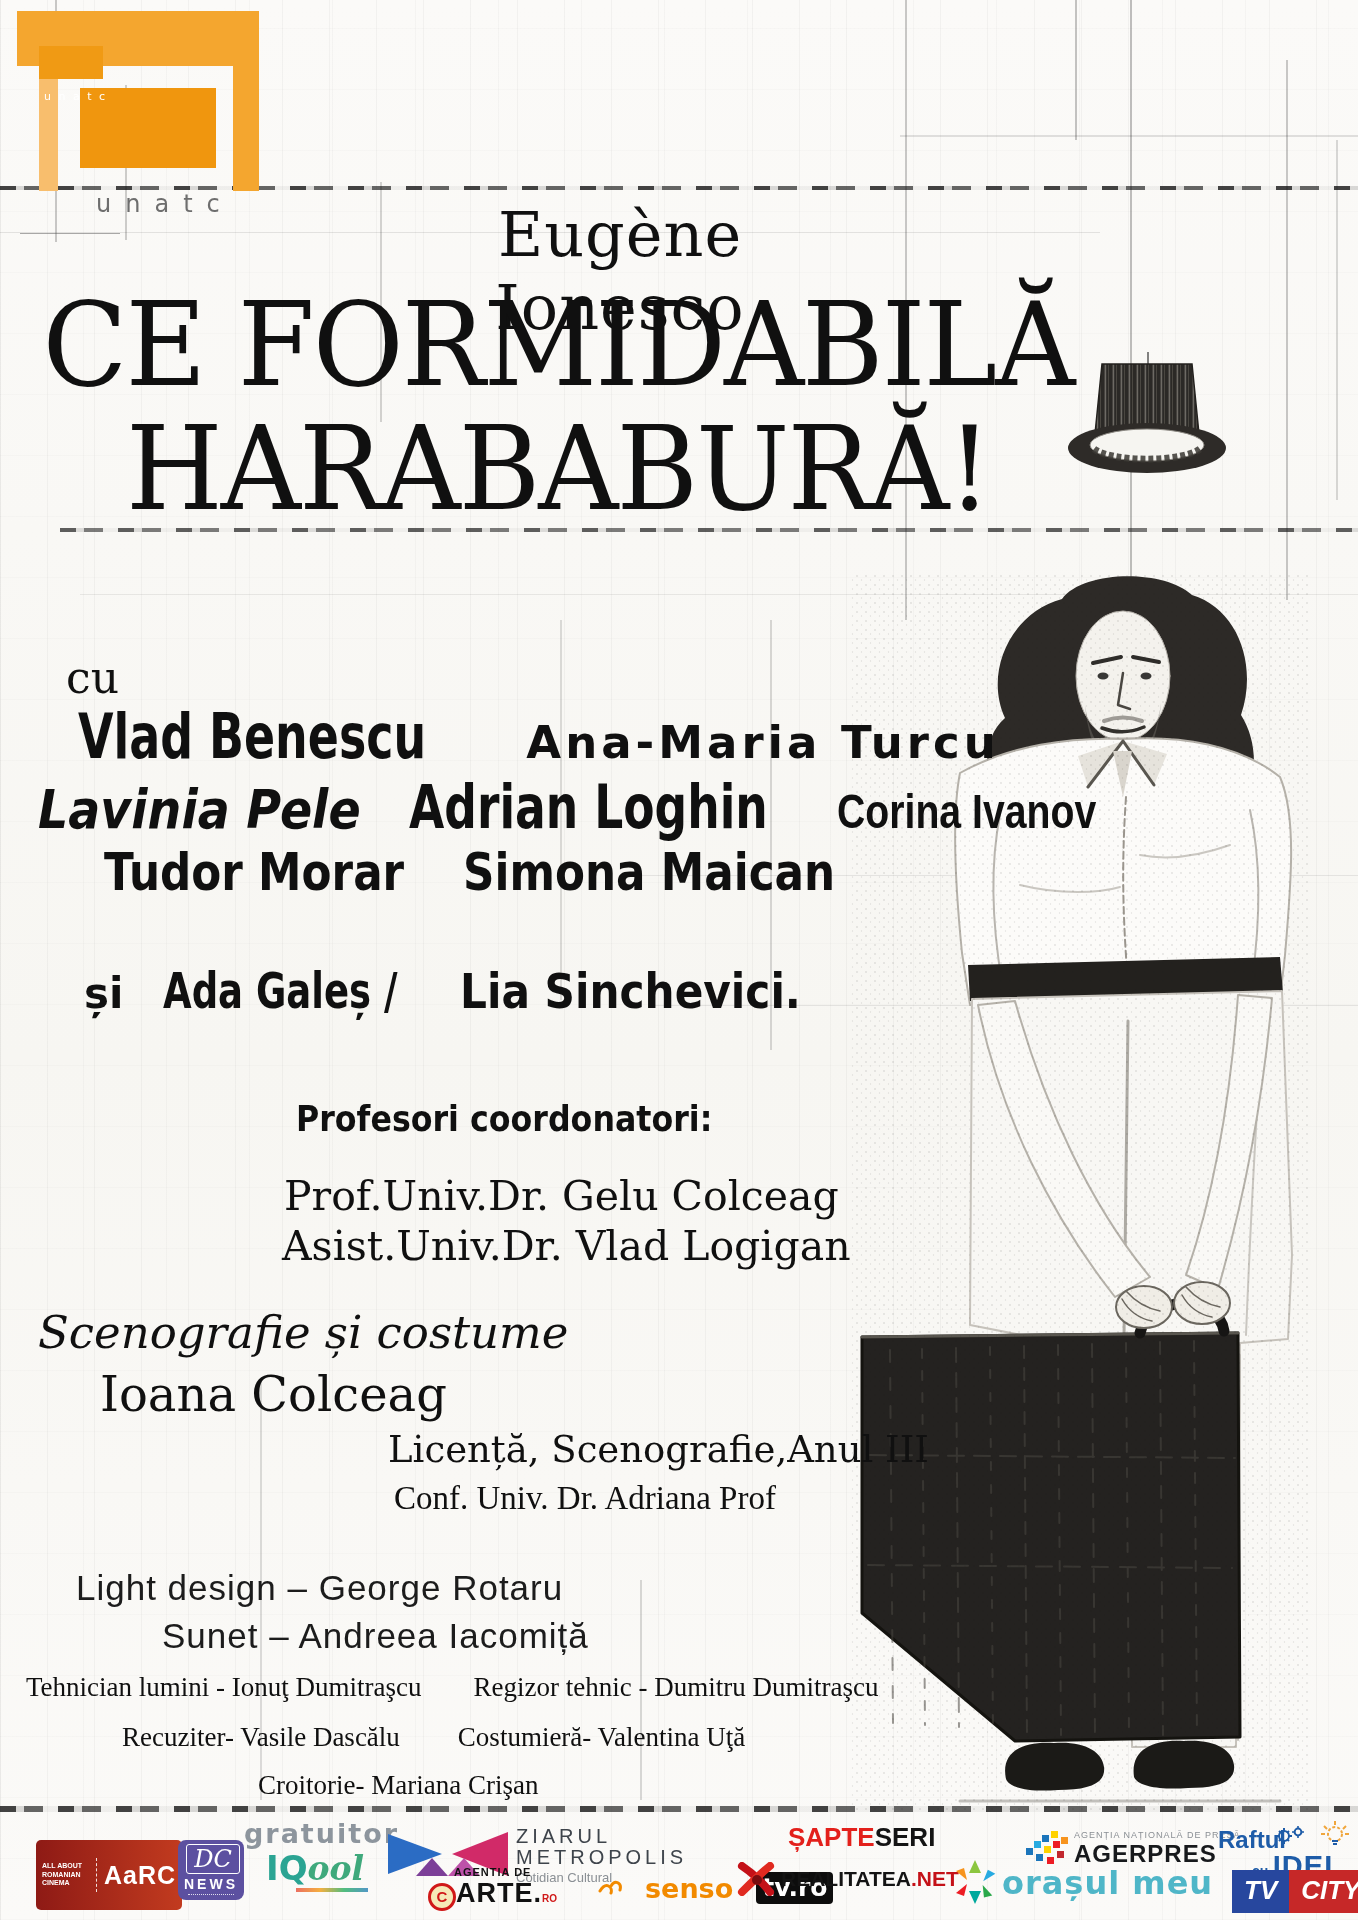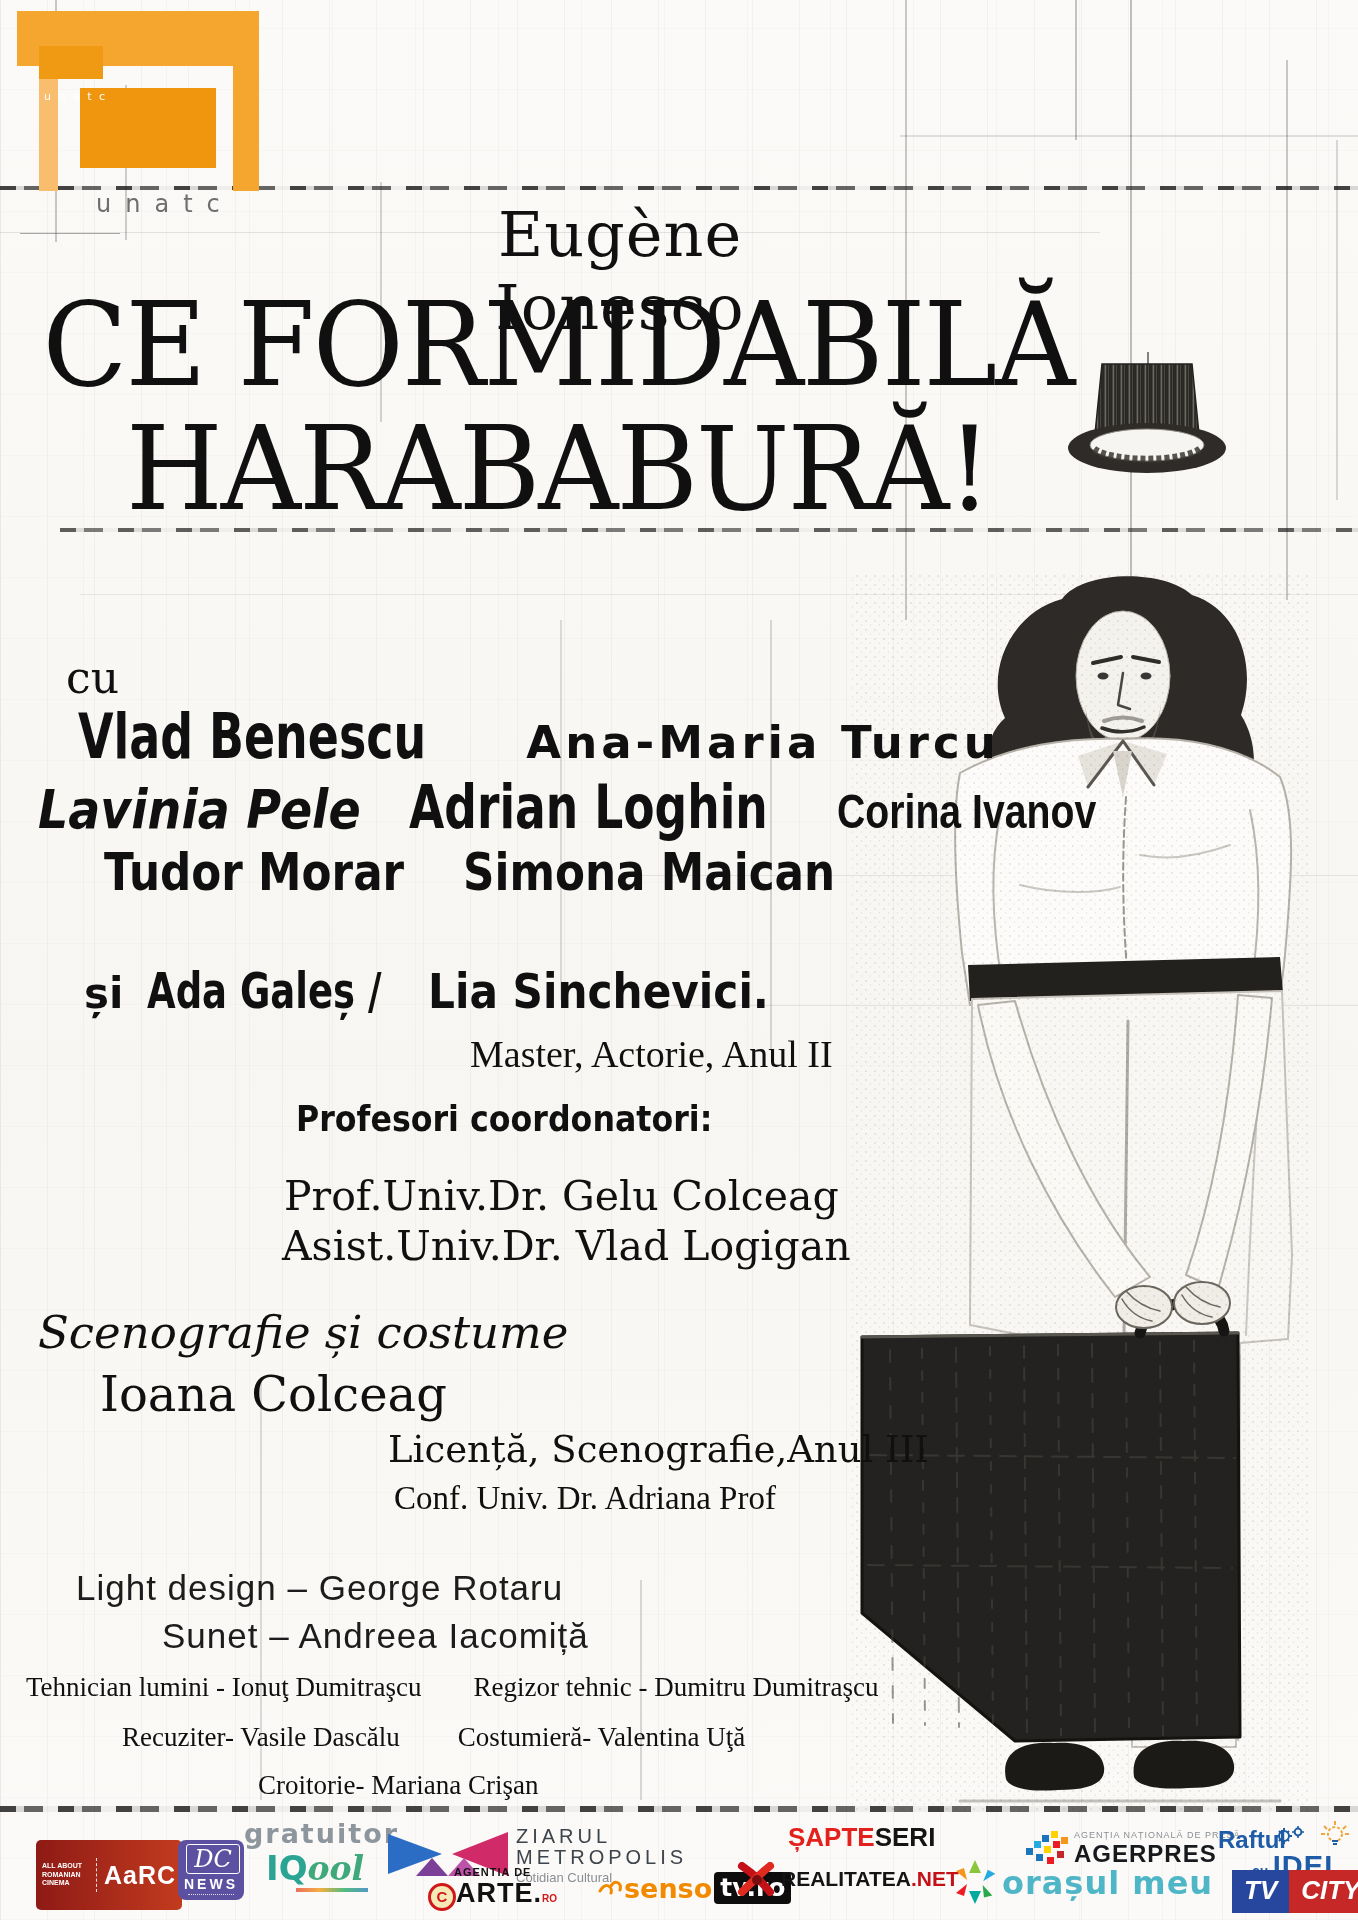--- a/index.html
+++ b/index.html
@@ -174,26 +174,25 @@
   </div>
   <div class="row" style="left:38px;top:772px;gap:34px;">
     <span class="ib sans" style="font-size:54px;font-style:italic;font-weight:bold;transform:scaleX(.88);margin-right:-30px;">Lavinia Pele</span>
     <span class="ib sans" style="font-size:60px;font-weight:bold;transform:scaleX(.76);margin-right:-78px;">Adrian Loghin</span>
     <span class="ib lsans" style="font-size:49px;font-weight:bold;transform:scaleX(.8);">Corina Ivanov</span>
   </div>
   <div class="row" style="left:104px;top:842px;gap:46px;">
     <span class="ib sans" style="font-size:52px;font-weight:bold;transform:scaleX(.84);margin-right:-44px;">Tudor Morar</span>
     <span class="ib sans" style="font-size:52px;font-weight:bold;transform:scaleX(.84);">Simona Maican</span>
   </div>
-  <div class="row" style="left:84px;top:962px;gap:24px;">
+  <div class="row" style="left:84px;top:962px;gap:40px;">
     <span class="ib sans" style="font-size:42px;font-weight:bold;">și</span>
     <span class="ib sans" style="font-size:50px;font-weight:bold;transform:scaleX(.74);margin-right:-60px;">Ada Galeș /</span>
     <span class="ib sans" style="font-size:48px;font-weight:bold;transform:scaleX(.88);">Lia Sinchevici.</span>
   </div>
-  <div class="abs lserif" style="left:470px;top:1032px;font-size:38px;">Master, Actorie, Anul II</div>
 
   <div class="abs sans" style="left:296px;top:1098px;font-size:36px;font-weight:bold;transform:scaleX(.88);transform-origin:0 50%;">Profesori coordonatori:</div>
   <div class="abs serif" style="left:284px;top:1172px;font-size:41px;">Prof.Univ.Dr. Gelu Colceag</div>
   <div class="abs serif" style="left:282px;top:1222px;font-size:41px;">Asist.Univ.Dr. Vlad Logigan</div>
 
   <div class="abs serif" style="left:38px;top:1306px;font-size:45px;font-style:italic;">Scenografie și costume</div>
   <div class="abs serif" style="left:100px;top:1366px;font-size:48px;">Ioana Colceag</div>
   <div class="abs serif" style="left:388px;top:1428px;font-size:37px;">Licență, Scenografie,Anul III</div>
   <div class="abs lserif" style="left:394px;top:1480px;font-size:33px;">Conf. Univ. Dr. Adriana Prof</div>
 
@@ -242,21 +241,21 @@
 
   <div class="plogo" style="left:428px;top:1866px;font-family:'Liberation Sans',sans-serif;color:#111;">
     <div style="font-size:11px;font-weight:bold;letter-spacing:1px;margin-left:26px;">AGENTIA DE</div>
     <div style="display:flex;align-items:baseline;">
       <span style="display:inline-block;width:22px;height:22px;border:3px solid #D01818;border-radius:50%;color:#D01818;font-size:15px;font-weight:bold;text-align:center;line-height:22px;background:#f6e9b8;">C</span>
       <span style="font-size:27px;font-weight:bold;letter-spacing:1px;">ARTE.</span>
       <span style="font-size:10px;font-weight:bold;color:#D01818;">RO</span>
     </div>
   </div>
 
-  <div class="plogo" style="left:598px;top:1872px;display:flex;align-items:center;">
+  <div class="plogo" style="left:598px;top:1872px;display:flex;align-items:center;gap:21px;">
     <svg width="26" height="22" viewBox="0 0 26 22">
       <path d="M2,14 C8,4 15,10 13,16 M13,9 C17,2 24,6 22,13" fill="none" stroke="#F28A00" stroke-width="3" stroke-linecap="round"></path>
     </svg>
     <span style="font-family:'DejaVu Sans',sans-serif;font-size:27px;font-weight:bold;color:#F28A00;">senso</span>
     <span style="font-family:'DejaVu Sans',sans-serif;font-size:25px;font-weight:bold;color:#fff;background:#0d0d0d;border-radius:4px;padding:1px 6px 2px 6px;margin-left:2px;">tv.ro</span>
   </div>
 
   <div class="plogo" style="left:788px;top:1822px;font-family:'Liberation Sans',sans-serif;font-weight:bold;font-size:26px;letter-spacing:0px;">
     <span style="color:#E3201B;">ȘAPTE</span><span style="color:#141414;">SERI</span>
   </div>

